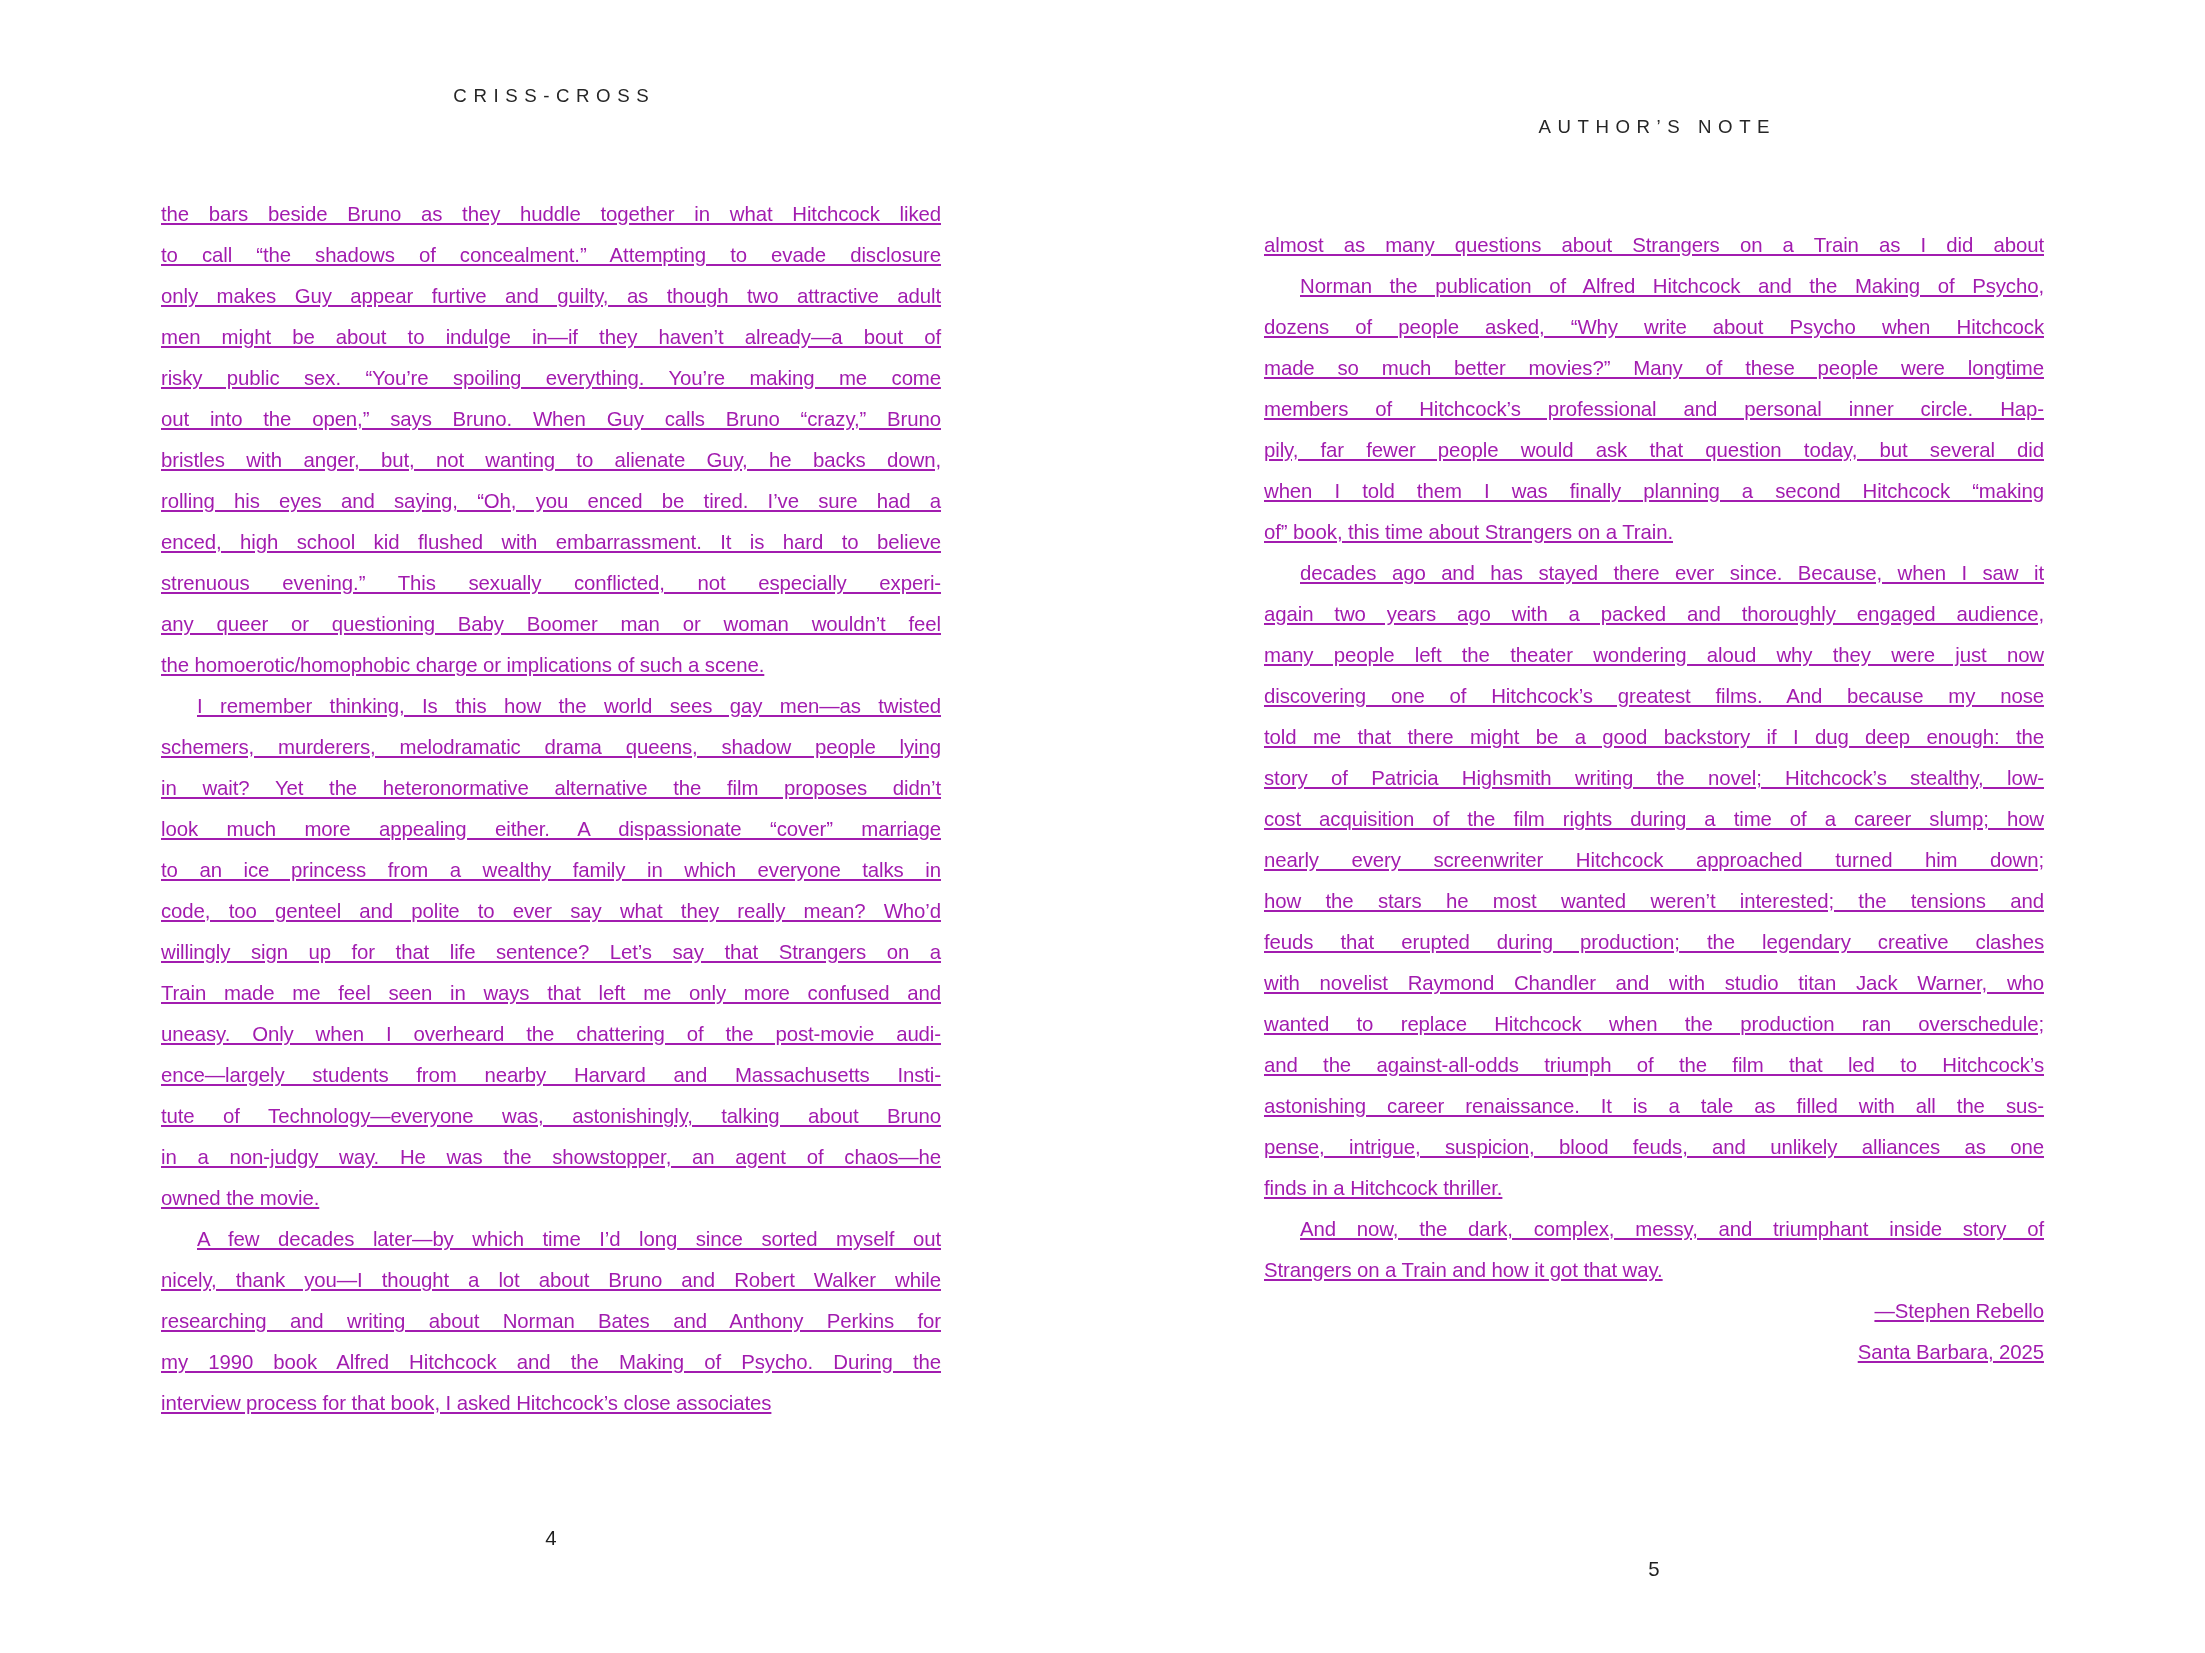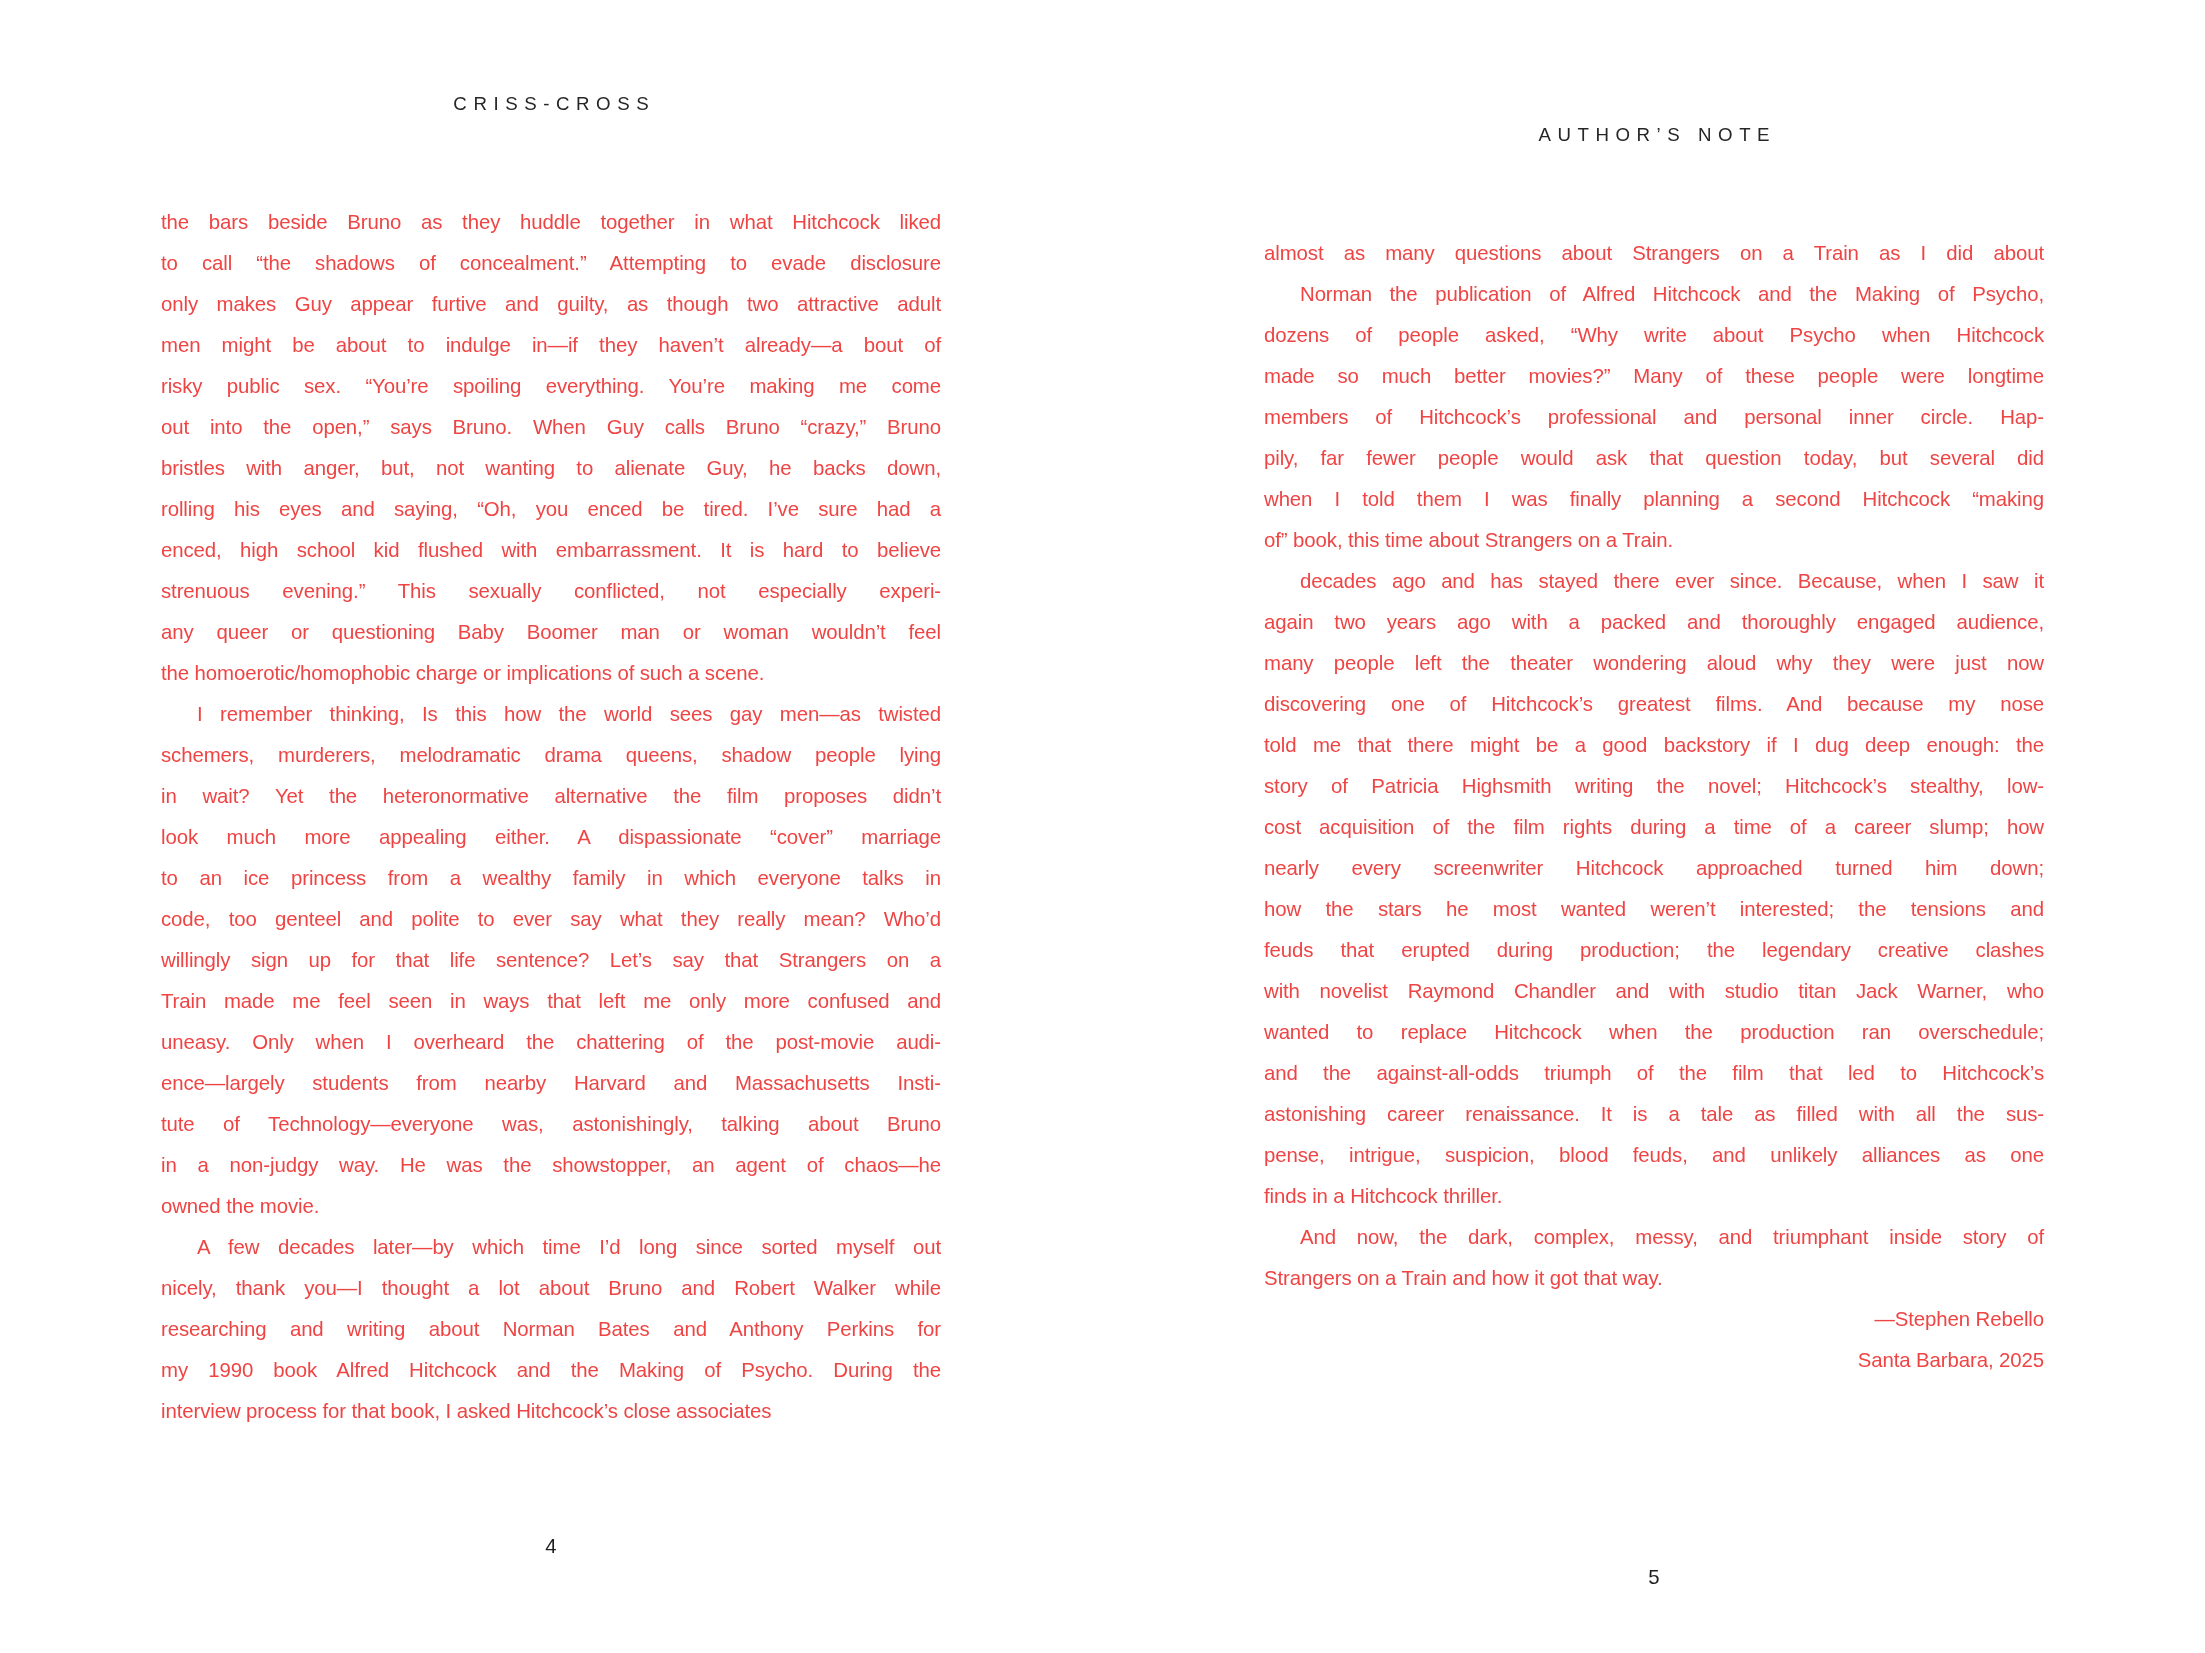--- a/index.html
+++ b/index.html
@@ -7,21 +7,21 @@
     position: relative;
     width: 2205px;
     height: 1654px;
     background: #ffffff;
     color: #1f1f1f;
     font-family: "Liberation Sans", sans-serif;
     overflow: hidden;
   }
   .col {
     position: absolute;
-    top: 12px;
+    top: 4px;
     width: 780px;
     height: 1608px;
   }
   .col-left  { left: 161px; }
   .col-right { left: 1264px; margin-top: 31px; }
   .running-head {
     position: absolute;
     top: 81px;
     left: 0;
     width: 100%;
@@ -34,21 +34,22 @@
     white-space: nowrap;
   }
   .body-text {
     position: absolute;
     top: 190px;
     left: 0;
     width: 100%;
     font-size: 20.4px;
     line-height: 41px;
     letter-spacing: -0.1px;
-    color: #ef4444;
+    color: #a21caf;
+    text-decoration: underline;
   }
   .para { margin: 0; }
   .line {
     height: 41px;
     text-align: justify;
     text-align-last: justify;
   }
   .line.lastline { text-align-last: left; }
   .para.indent .line:first-child { text-indent: 36px; }
   .para.align-right .line,

